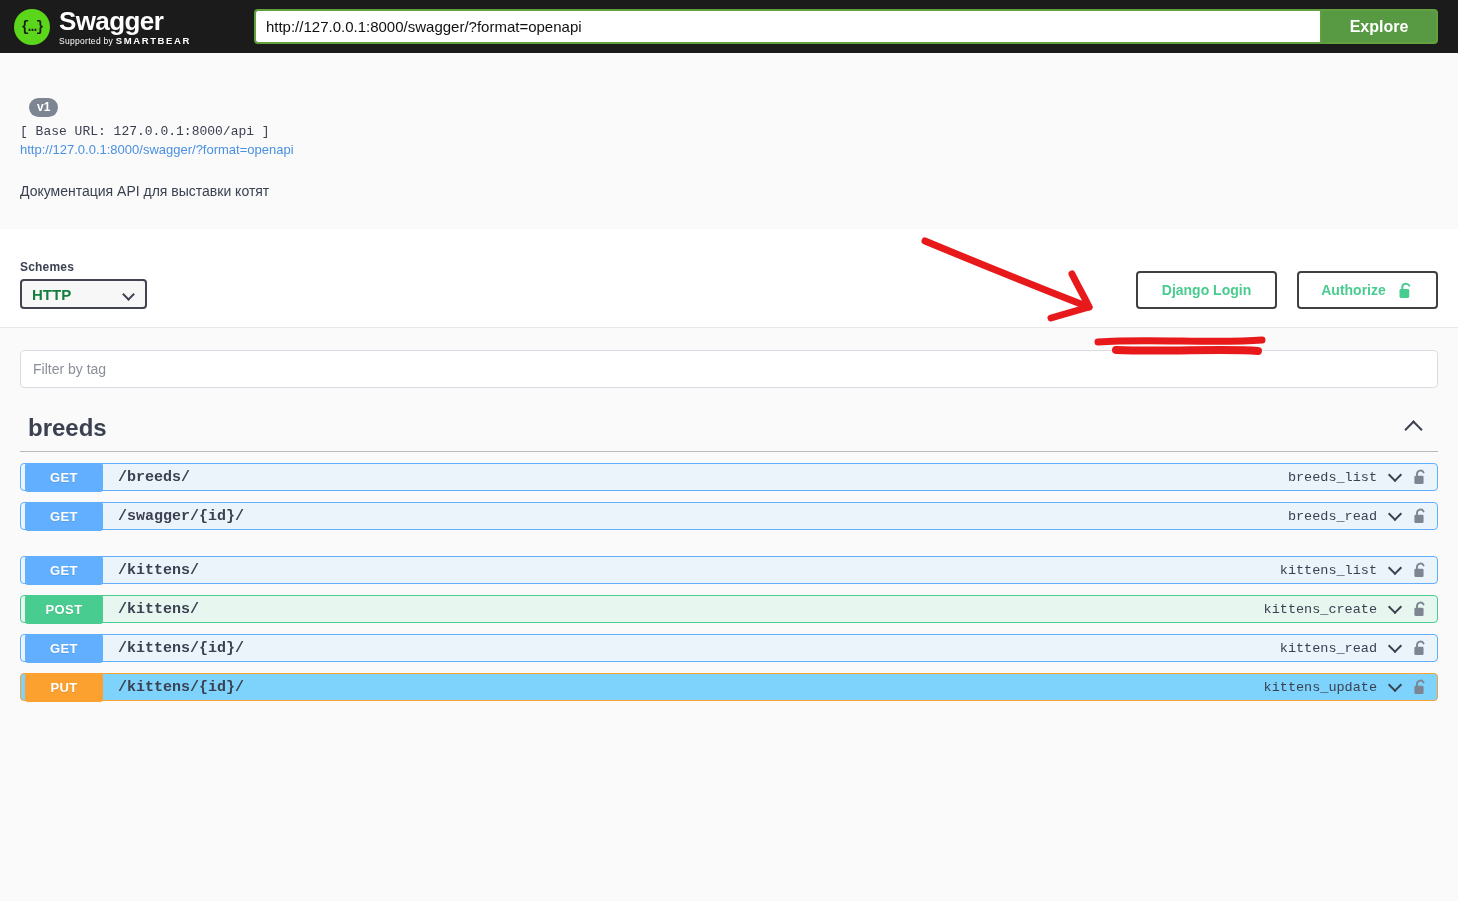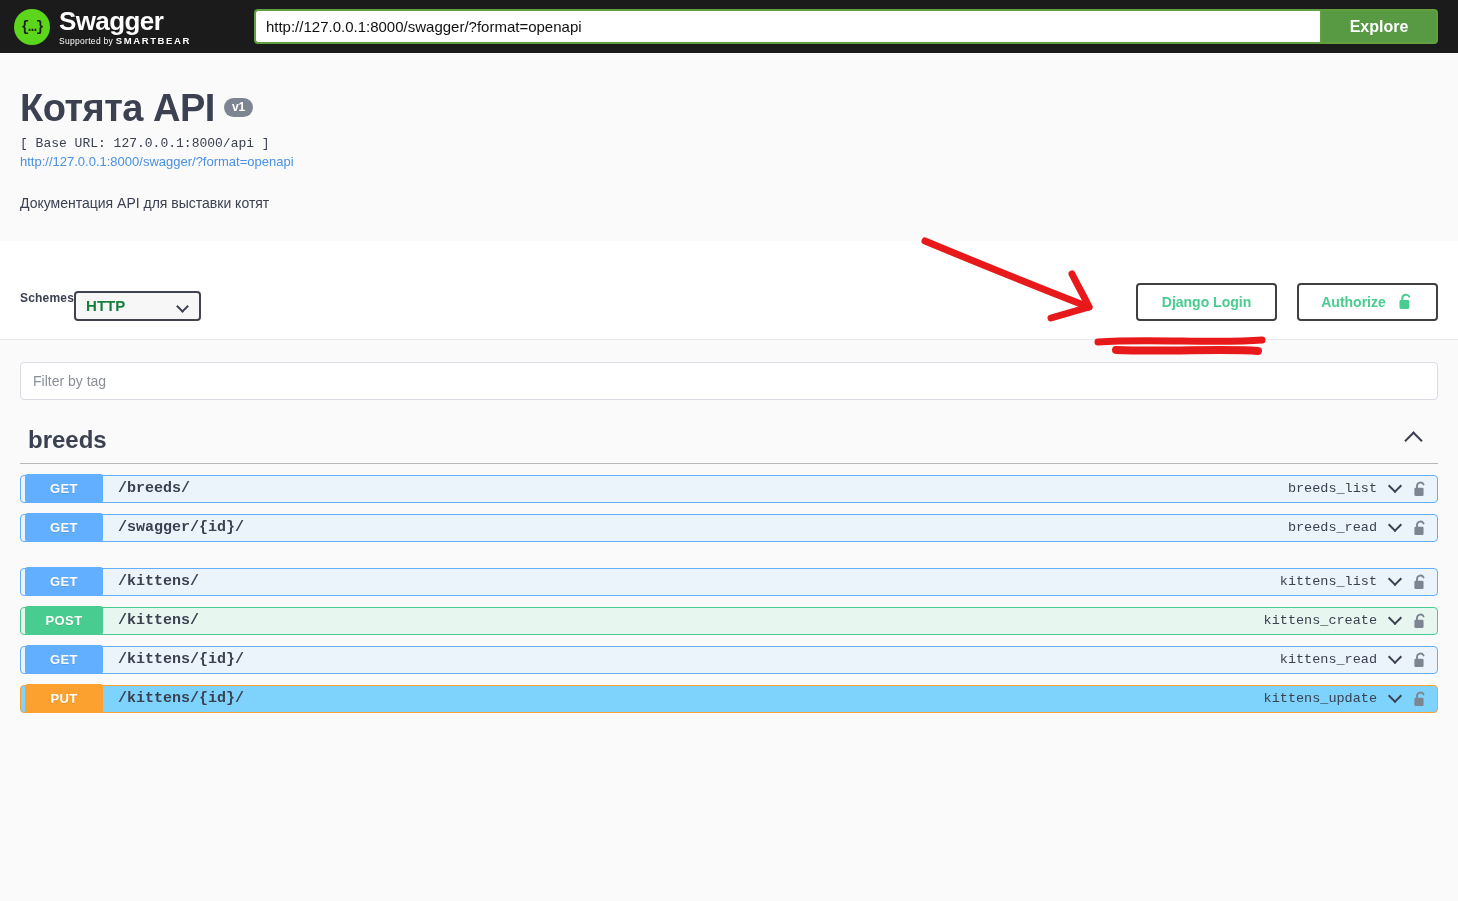--- a/index.html
+++ b/index.html
@@ -76,21 +76,21 @@
   }
   .description { margin-top: 26px; font-size: 14px; color: #3b4151; }
 
   
   .scheme-band {
     background: #ffffff; border-bottom: 1px solid #e8e8e8;
     padding: 14px 20px 18px 20px;
     display: flex; align-items: flex-end; justify-content: space-between;
     min-height: 99px;
   }
-  .schemes-group { display: flex; flex-direction: row; }
+  .schemes-group { display: flex; flex-direction: column; }
   .schemes-label {
     font-size: 12px; font-weight: bold; color: #3b4151;
     margin-bottom: 5px; letter-spacing: 0.2px;
   }
   .schemes-select {
     position: relative; width: 127px; height: 30px;
     border: 2px solid #41444e; border-radius: 4px;
     background: #f7f7f7; display: flex; align-items: center;
     padding: 0 10px;
   }
@@ -195,21 +195,20 @@
     </div>
 
     <div class="url-form">
       <input class="url-input" type="text" value="http://127.0.0.1:8000/swagger/?format=openapi" style="">
       <button class="explore-btn">Explore</button>
     </div>
   </div>
 
   <div class="info">
     <div class="title-row">
-      <h1 class="api-title">Котята API</h1>
       <span class="version-badge">v1</span>
     </div>
     <div class="base-url">[ Base URL: 127.0.0.1:8000/api ]</div>
     <a class="spec-link" href="#">http://127.0.0.1:8000/swagger/?format=openapi</a>
     <div class="description">Документация API для выставки котят</div>
   </div>
 
   <div class="scheme-band">
     <div class="schemes-group">
       <div class="schemes-label">Schemes</div>

